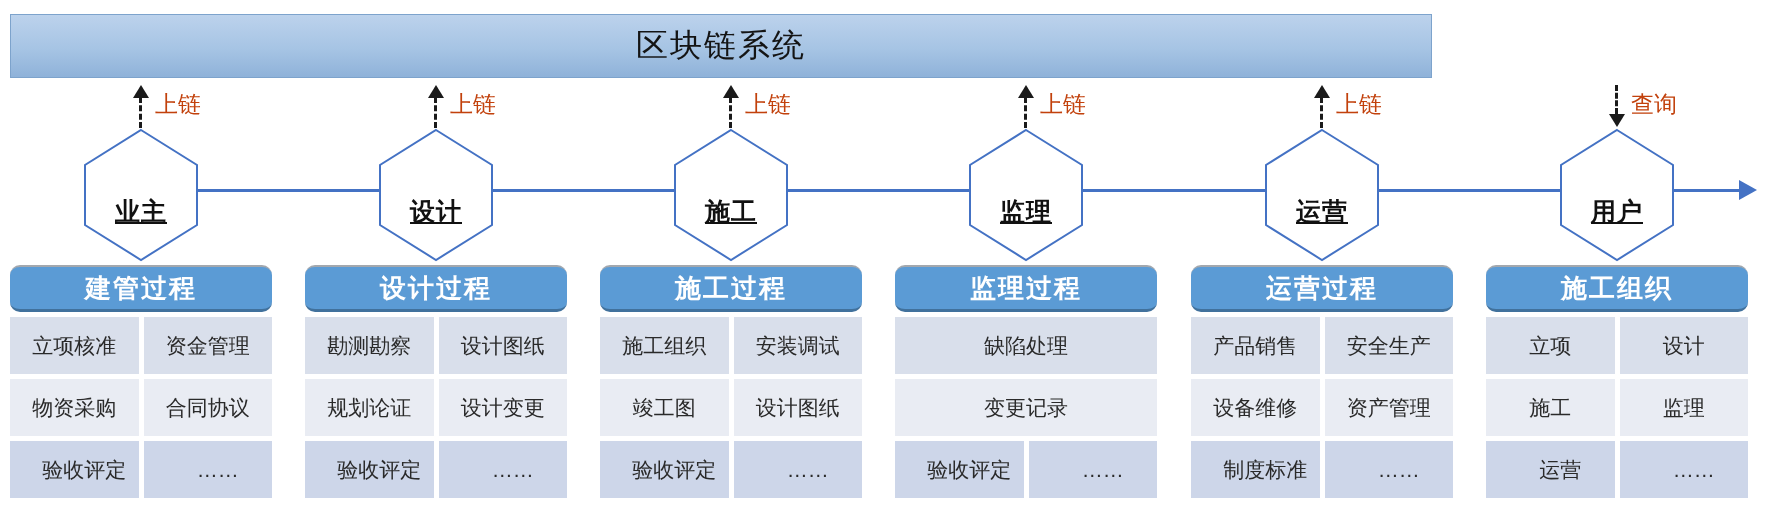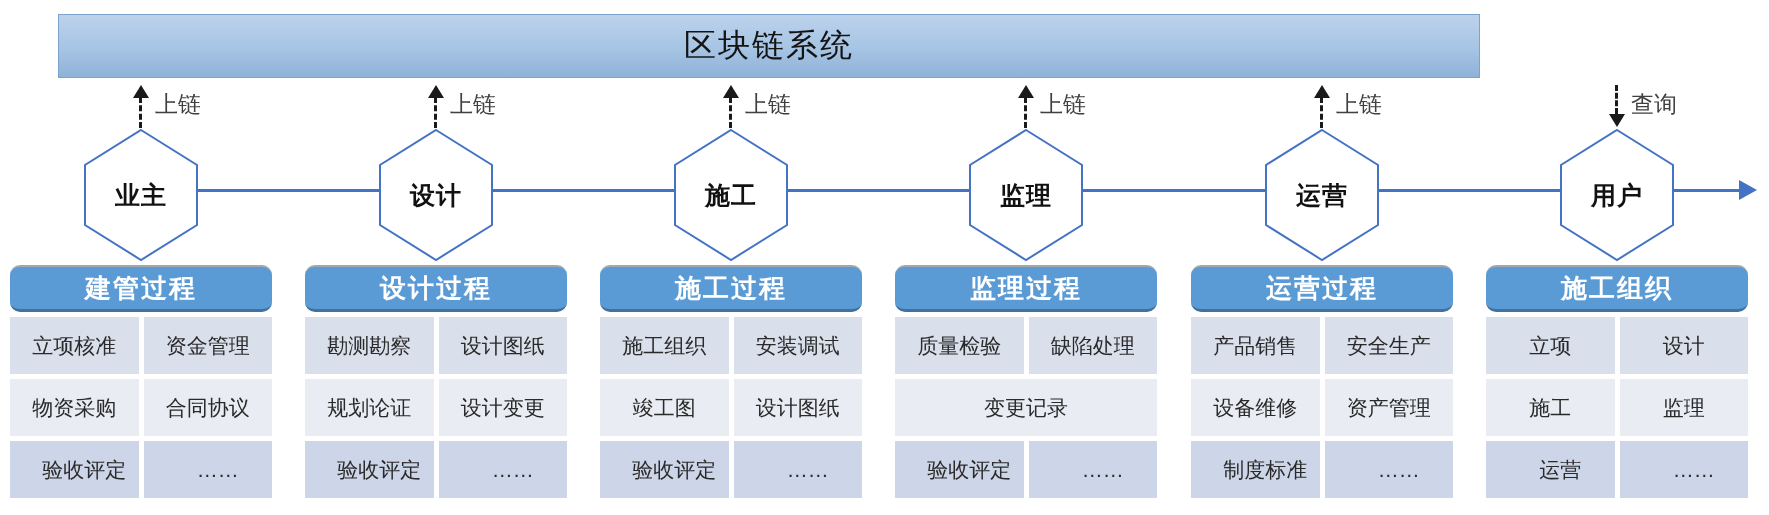--- a/index.html
+++ b/index.html
@@ -6,42 +6,42 @@
   *{box-sizing:border-box;}
   #canvas{
     position:relative;width:1769px;height:515px;background:#fff;overflow:hidden;
     font-family:"Liberation Sans",sans-serif;
   }
   
   .banner{
     position:absolute;left:10px;top:14px;width:1422px;height:64px;
     background:linear-gradient(180deg,var(--banner-top) 0%,var(--banner-mid) 55%,var(--banner-bottom) 100%);
     border:1px solid var(--banner-border);
-    display:flex;align-items:center;justify-content:center;margin-left:48px;
+    display:flex;align-items:center;justify-content:center;
   }
   .banner-title{font-size:32px;color:#141414;letter-spacing:2px;}
   
   .flowline{position:absolute;left:141px;top:189px;width:1600px;height:3px;background:var(--line-blue);z-index:1;}
   .flowhead{position:absolute;left:1739px;top:180px;width:0;height:0;z-index:1;
     border-top:10px solid transparent;border-bottom:10px solid transparent;border-left:18px solid var(--line-blue);}
   
   .col{position:absolute;top:85px;width:262px;height:420px;z-index:2;}
   .ah,.al{position:absolute;}
   .arrow-up .ah{left:123px;top:0;width:0;height:0;
     border-left:8px solid transparent;border-right:8px solid transparent;border-bottom:13px solid var(--arrow-black);}
   .arrow-up .al{left:129px;top:12px;height:31px;width:0;border-left:3px dashed var(--arrow-black);}
   .arrow-down .al{left:129px;top:0;height:29px;width:0;border-left:3px dashed var(--arrow-black);}
   .arrow-down .ah{left:123px;top:29px;width:0;height:0;
     border-left:8px solid transparent;border-right:8px solid transparent;border-top:13px solid var(--arrow-black);}
-  .alabel{position:absolute;left:145px;top:4px;font-size:23px;color:#404040;white-space:nowrap;}
+  .alabel{position:absolute;left:145px;top:4px;font-size:23px;color:#c2410c;white-space:nowrap;}
   .hex{position:absolute;left:73px;top:43px;width:116px;height:134px;}
   .hex svg{position:absolute;left:0;top:0;}
-  .hexlabel{position:absolute;left:0;top:0;width:116px;height:134px;
+  .hexlabel{position:absolute;left:0;top:16px;width:116px;height:134px;
     display:flex;align-items:center;justify-content:center;
-    font-size:25px;font-weight:bold;color:#111;letter-spacing:1px;}
+    font-size:25px;font-weight:bold;color:#111;letter-spacing:1px;text-decoration:underline;}
   
   .tbl{position:absolute;left:0;top:180px;width:262px;}
   .thead{height:47px;background:var(--header-blue);
     border-top:2px solid #a3a8ae;border-bottom:3px solid var(--header-edge);
     display:flex;align-items:center;justify-content:center;
     color:#fff;font-weight:bold;font-size:26px;letter-spacing:2px;border-radius:10px;}
   .trow{display:flex;gap:5px;margin-top:5px;}
   .tcell{flex:1;height:57px;display:flex;align-items:center;justify-content:center;
     font-size:21px;color:var(--cell-text);white-space:nowrap;}
   .r0{background:var(--band1);}
@@ -150,21 +150,20 @@
         <span class="alabel">上链</span>
         <div class="hex">
           <svg width="116" height="134" viewBox="0 0 116 134">
             <polygon points="58,2 114,37 114,97 58,132 2,97 2,37" fill="#ffffff" stroke="#4472c4" stroke-width="2"></polygon>
           </svg>
           <span class="hexlabel">监理</span>
         </div>
         <div class="tbl">
           <div class="thead">监理过程</div>
           <div class="trow">
-            <div class="tcell r0">质量检验</div>
             <div class="tcell r0">缺陷处理</div>
           </div>
           <div class="trow">
             <div class="tcell r1">变更记录</div>
           </div>
           <div class="trow">
             <div class="tcell r2">验收评定</div>
             <div class="tcell r2">……</div>
           </div>
         </div>

